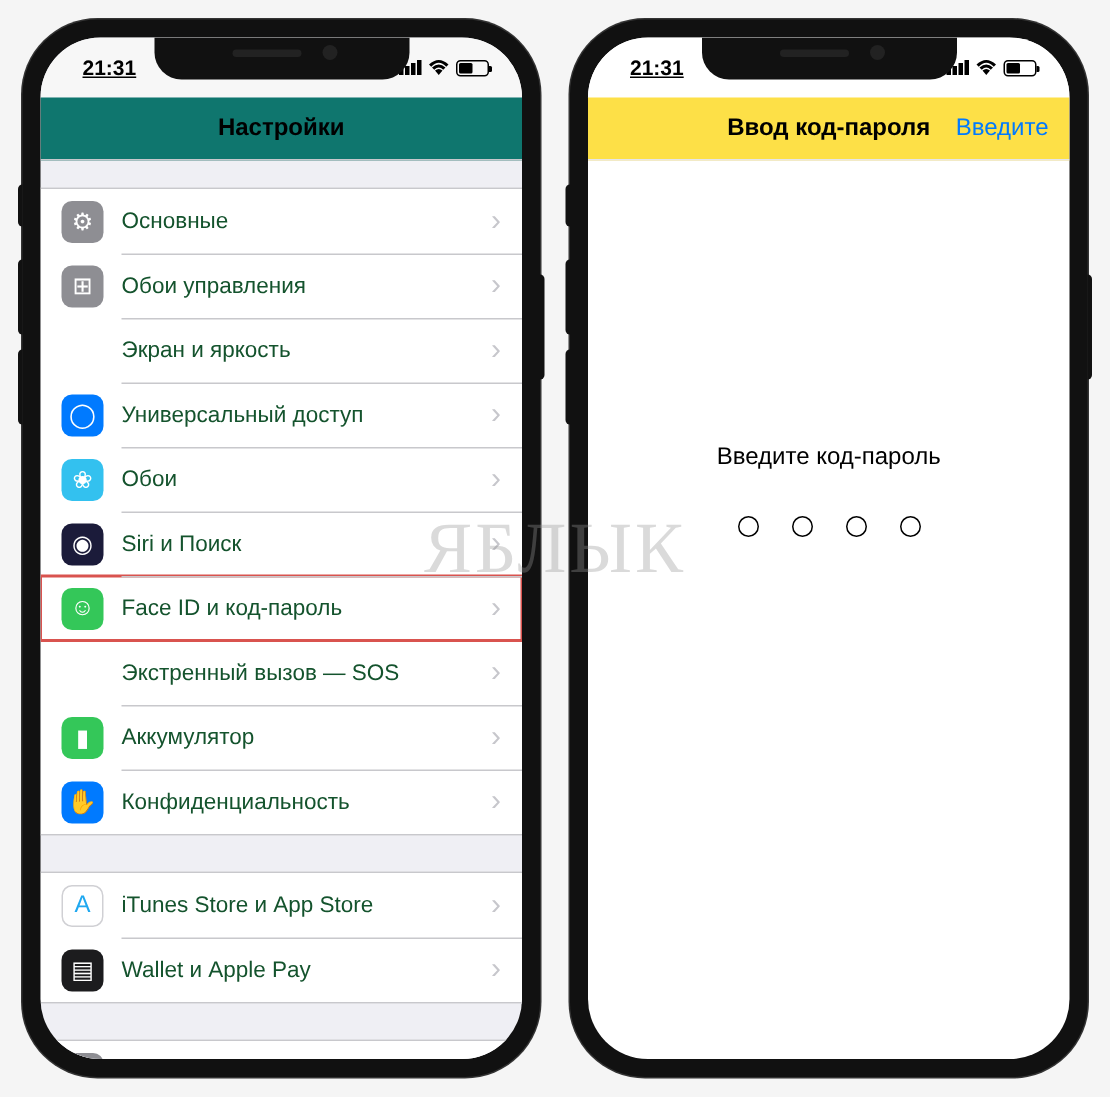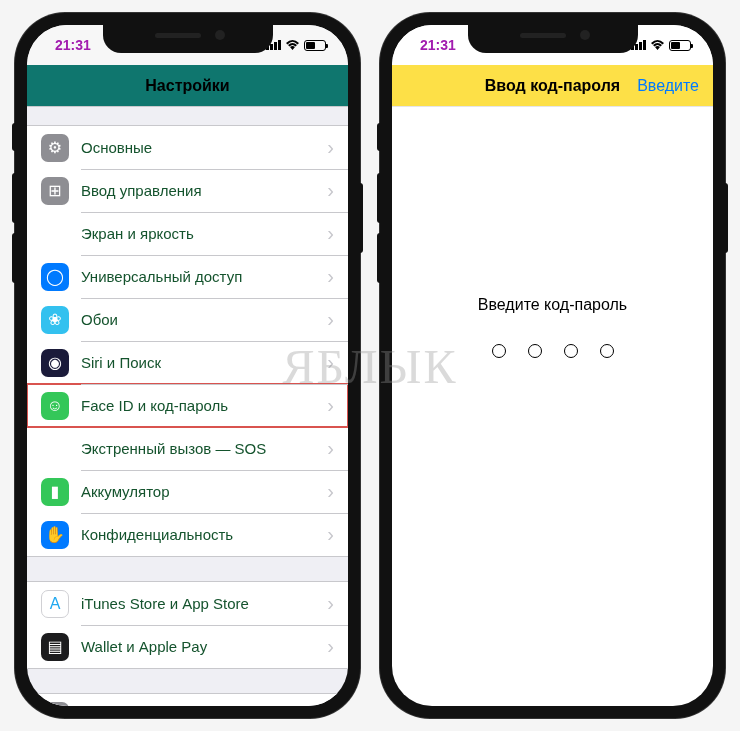--- a/index.html
+++ b/index.html
@@ -68,22 +68,23 @@
   background:#222; border-radius:50%;
 }
 .status-bar {
   height: 40px;
   display: flex;
   justify-content: space-between;
   align-items: center;
   padding: 0 22px 0 28px;
   font-size: 14px;
   font-weight: 600;
-  color: #a21caf;
+  color: #000000;
   background: #f7f7f7;
+  text-decoration: underline;
 }
 .screen.white .status-bar { background:#fff; }
 .status-right { display:flex; gap:4px; align-items:center; }
 .nav-bar {
   height: 42px;
   background: #0f766e;
   border-bottom: 1px solid #c8c8cc;
   display: flex;
   align-items: center;
   justify-content: center;
@@ -206,21 +207,21 @@
           <div class="icon" style="background:#8e8e93;">
               <span>⚙</span>
             </div>
           <span class="label">Основные</span>
           <span class="chevron">›</span>
         </div>
         <div class="row">
           <div class="icon" style="background:#8e8e93;">
               <span>⊞</span>
             </div>
-          <span class="label">Ввод управления</span>
+          <span class="label">Обои управления</span>
           <span class="chevron">›</span>
         </div>
         <div class="row">
           <div class="icon" style="font-size:11px;font-weight:700background:#007aff;">
               <span>AA</span>
             </div>
           <span class="label">Экран и яркость</span>
           <span class="chevron">›</span>
         </div>
         <div class="row">

